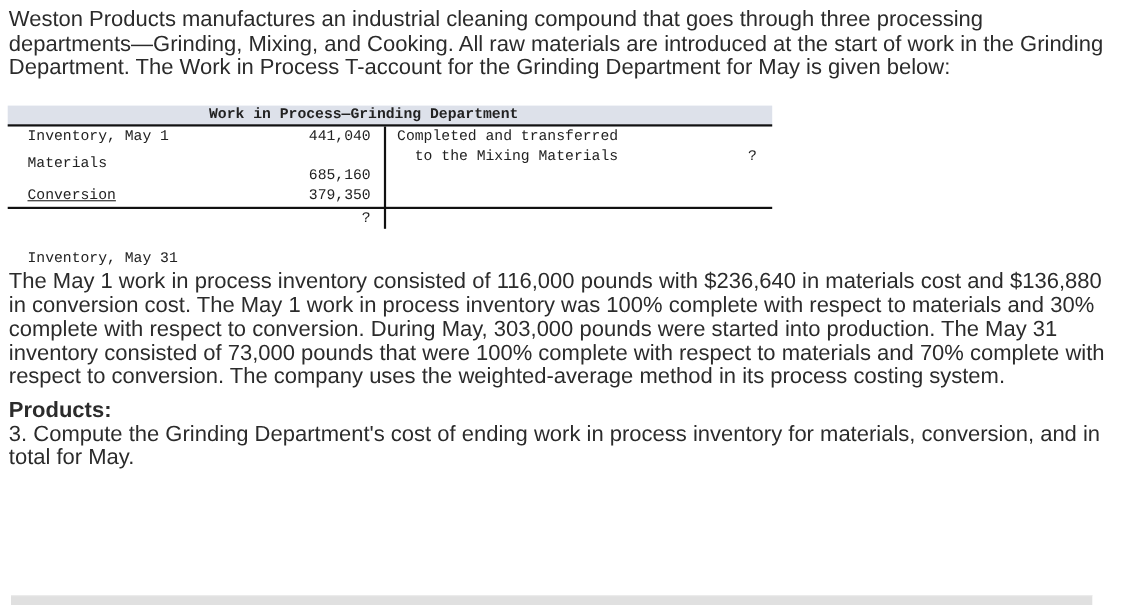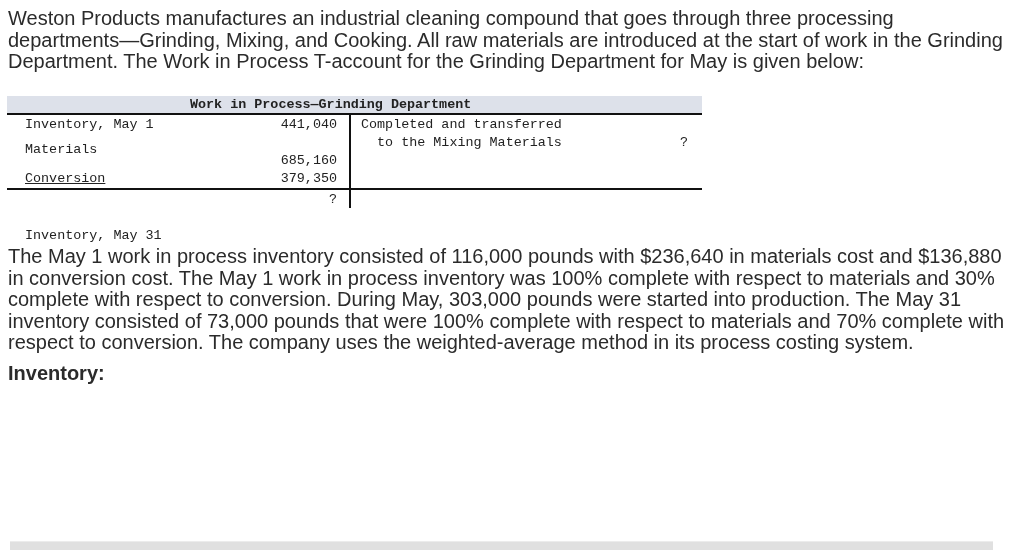--- a/index.html
+++ b/index.html
@@ -117,16 +117,17 @@
   <span class="t-cell t-credit-label" style="top:39px;">  to the Mixing Materials</span>
   <span class="t-cell t-credit-amt" style="top:39px;">?</span>
 
   <div class="t-divider-v"></div>
   <div class="t-line-h"></div>
 </div>
 
 <p class="para" id="details">The May 1 work in process inventory consisted of 116,000 pounds with $236,640 in materials cost and $136,880 in conversion cost. The May 1 work in process inventory was 100% complete with respect to materials and 30% complete with respect to conversion. During May, 303,000 pounds were started into production. The May 31 inventory consisted of 73,000 pounds that were 100% complete with respect to materials and 70% complete with respect to conversion. The company uses the weighted-average method in its process costing system.</p>
 
 <div class="para" id="required">
-  <span class="req-title">Inventory:</span>
+  <span class="req-title">Products:</span>
+  <span class="req-item">3. Compute the Grinding Department's cost of ending work in process inventory for materials, conversion, and in total for May.</span>
 </div>
 
 <div class="bottom-bar"></div>
 
 </body></html>

